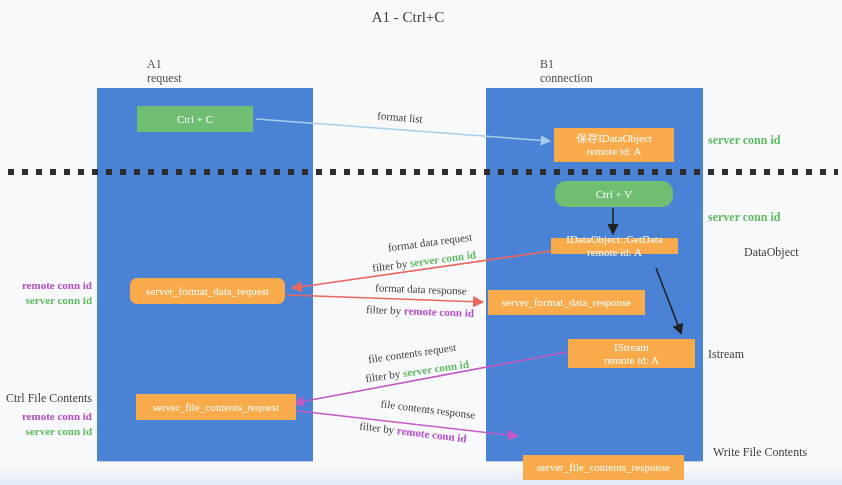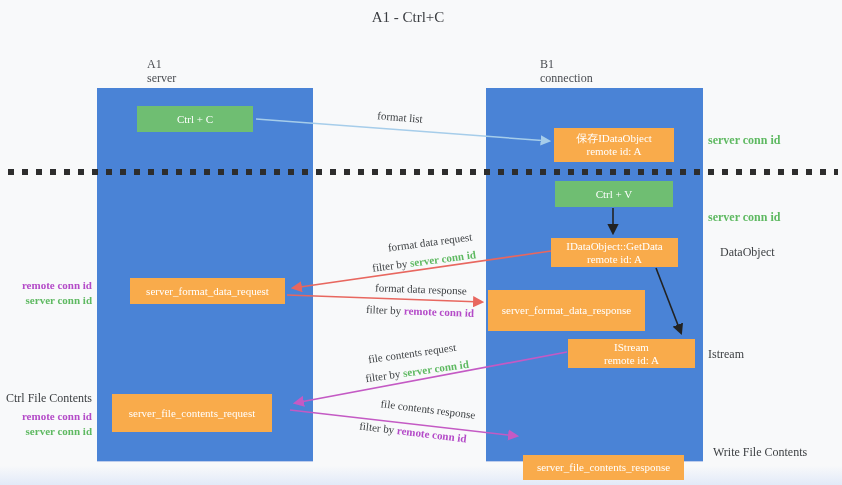--- a/index.html
+++ b/index.html
@@ -31,21 +31,21 @@
 <body>
 
 <div class="canvas">
 
   <div class="abs title" style="left:308px;top:8px;">
     <div>A1 - Ctrl+C</div>
   </div>
 
   <div class="abs lane-header" style="left:147px;top:57px;">
     <div>A1</div>
-    <div>server</div>
+    <div>request</div>
   </div>
   <div class="abs lane-header" style="left:540px;top:57px;">
     <div>B1</div>
     <div>connection</div>
   </div>
 
   <div class="abs lane" style="left:97px;top:88px;width:216px;height:373px;z-index:1;"></div>
   <div class="abs lane" style="left:486px;top:88px;width:217px;height:373px;z-index:1;"></div>
 
   <svg class="overlay" width="842" height="485">
@@ -73,38 +73,38 @@
     <line x1="290" y1="410" x2="517" y2="436" stroke="#c45ac4" stroke-width="1.6" marker-end="url(#mmag)"></line>
   </svg>
 
   <div class="abs node green" style="left:137px;top:106px;width:116px;height:26px;">
     <span>Ctrl + C</span>
   </div>
   <div class="abs node orange" style="left:554px;top:128px;width:120px;height:34px;">
     <span>保存IDataObject</span>
     <span>remote id: A</span>
   </div>
-  <div class="abs node green" style="left:555px;top:181px;width:118px;height:26px;">
+  <div class="abs node green" style="left:555px;top:181px;width:118px;height:26px;border-radius:11px;">
     <span>Ctrl + V</span>
   </div>
-  <div class="abs node orange" style="left:551px;top:238px;width:127px;height:29px;">
+  <div class="abs node orange" style="left:551px;top:238px;width:127px;height:16px;">
     <span>IDataObject::GetData</span>
     <span>remote id: A</span>
   </div>
-  <div class="abs node orange" style="left:130px;top:278px;width:155px;height:26px;">
+  <div class="abs node orange" style="left:130px;top:278px;width:155px;height:26px;border-radius:7px;">
     <span>server_format_data_request</span>
   </div>
-  <div class="abs node orange" style="left:488px;top:290px;width:157px;height:41px;">
+  <div class="abs node orange" style="left:488px;top:290px;width:157px;height:25px;">
     <span>server_format_data_response</span>
   </div>
   <div class="abs node orange" style="left:568px;top:339px;width:127px;height:29px;">
     <span>IStream</span>
     <span>remote id: A</span>
   </div>
-  <div class="abs node orange" style="left:112px;top:394px;width:160px;height:38px;">
+  <div class="abs node orange" style="left:136px;top:394px;width:160px;height:26px;">
     <span>server_file_contents_request</span>
   </div>
   <div class="abs node orange" style="left:523px;top:427px;width:161px;height:25px;margin-top:28px;">
     <span>server_file_contents_response</span>
   </div>
 
   <div class="abs lbl dark rot" style="left:400px;top:111px;transform:translateX(-50%) rotate(4.5deg);">format list</div>
 
   <div class="abs lbl dark rot" style="left:430px;top:236px;transform:translateX(-50%) rotate(-7.5deg);">format data request</div>
   <div class="abs lbl rot" style="left:424px;top:255px;transform:translateX(-50%) rotate(-7.5deg);">
@@ -125,21 +125,21 @@
   </div>
 
   <div class="abs lbl dark rot" style="left:428px;top:403px;transform:translateX(-50%) rotate(7deg);">file contents response</div>
   <div class="abs lbl rot" style="left:413px;top:426px;transform:translateX(-50%) rotate(7deg);">
     <span class="dark">filter by</span>
     <span class="purple-id">remote conn id</span>
   </div>
 
   <div class="abs lbl side green-id" style="left:708px;top:133px;">server conn id</div>
   <div class="abs lbl side green-id" style="left:708px;top:210px;">server conn id</div>
-  <div class="abs lbl side dark" style="left:720px;top:245px;text-align:right;">DataObject</div>
+  <div class="abs lbl side dark" style="left:744px;top:245px;text-align:right;">DataObject</div>
   <div class="abs lbl side dark" style="left:708px;top:347px;">Istream</div>
   <div class="abs lbl side dark" style="left:713px;top:445px;">Write File Contents</div>
 
   <div class="abs lbl rightalign" style="left:0px;top:278px;width:92px;">
     <div class="purple-id">remote conn id</div>
     <div class="green-id">server conn id</div>
   </div>
   <div class="abs lbl side dark rightalign" style="left:0px;top:391px;width:92px;">Ctrl File Contents</div>
   <div class="abs lbl rightalign" style="left:0px;top:409px;width:92px;">
     <div class="purple-id">remote conn id</div>

